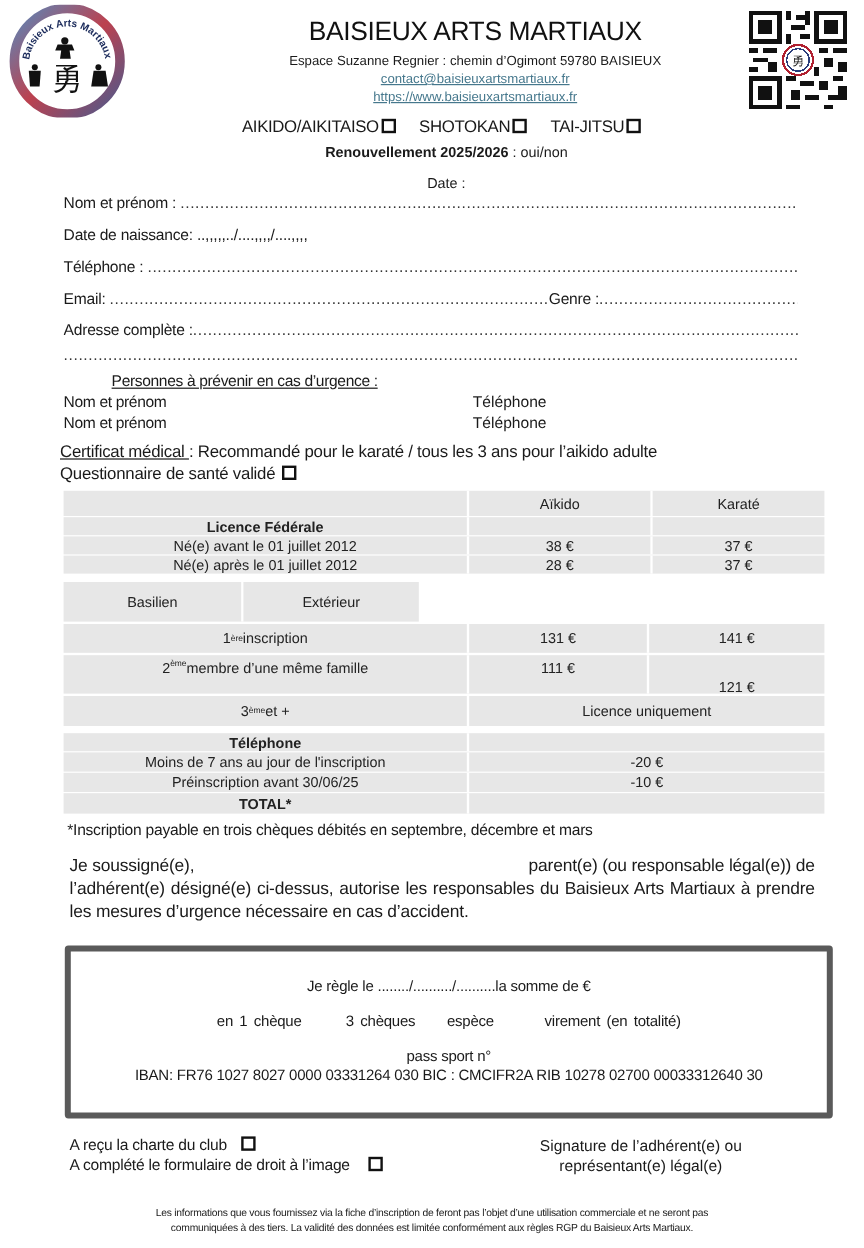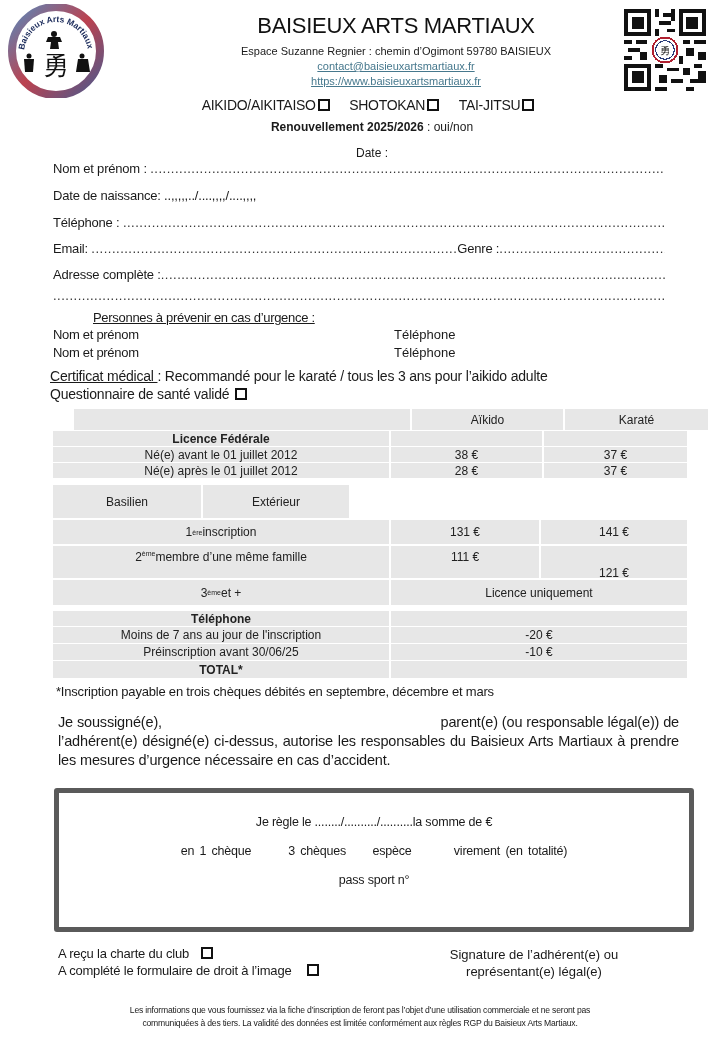--- a/index.html
+++ b/index.html
@@ -149,21 +149,21 @@
 <div class="abs" id="urgence-title">Personnes à prévenir en cas d’urgence :</div>
 <div class="abs urg-name" style="top:327px">Nom et prénom</div>
 <div class="abs urg-tel" style="top:327px">Téléphone</div>
 <div class="abs urg-name" style="top:345px">Nom et prénom</div>
 <div class="abs urg-tel" style="top:345px">Téléphone</div>
 
 <div class="abs" id="certif"><span class="u">Certificat médical </span><span>: Recommandé pour le karaté / tous les 3 ans pour l’aikido adulte</span></div>
 <div class="abs" id="questionnaire"><span>Questionnaire de santé validé</span> <span class="cb"></span></div>
 
 <div class="tbl" style="top:409px; height:70px;">
-  <div class="row" style="top:0; height:21px;margin-left:21px;">
+  <div class="row" style="top:0; height:21px;">
     <div class="cell" style="width:338px"></div>
     <div class="cell" style="width:153px">Aïkido</div>
     <div class="cell" style="width:143px">Karaté</div>
   </div>
   <div class="row" style="top:22px; height:15px;">
     <div class="cell bold" style="width:338px">Licence Fédérale</div>
     <div class="cell" style="width:153px"></div>
     <div class="cell" style="width:143px"></div>
   </div>
   <div class="row" style="top:38px; height:15px;">
@@ -242,20 +242,21 @@
 
 <div class="abs" id="payment-box">
   <div class="pay-line" style="top:22px">Je règle le ......../........../..........la somme de                    €</div>
   <div class="pay-line" style="top:51px; word-spacing:2px;">
     <span>en 1 chèque</span>&nbsp;&nbsp;&nbsp;&nbsp;&nbsp;&nbsp;
     <span>3 chèques</span>&nbsp;&nbsp;&nbsp;&nbsp;
     <span>espèce</span>&nbsp;&nbsp;&nbsp;&nbsp;&nbsp;&nbsp;&nbsp;
     <span>virement (en totalité)</span>
   </div>
   <div class="pay-line" style="top:80px">pass sport n°</div>
+  <div class="pay-line" style="top:96px">IBAN: FR76  1027 8027 0000 03331264 030 BIC : CMCIFR2A RIB 10278 02700 00033312640 30</div>
 </div>
 
 <div class="abs" id="charte"><span>A reçu la charte du club</span>&nbsp;&nbsp;&nbsp;<span class="cb"></span></div>
 <div class="abs" id="droit-image"><span>A complété le formulaire de droit à l’image</span>&nbsp;&nbsp;&nbsp;&nbsp;<span class="cb"></span></div>
 <div class="abs" id="signature">
   <div>Signature de l’adhérent(e) ou</div>
   <div>représentant(e) légal(e)</div>
 </div>
 
 <div class="abs" id="privacy">

